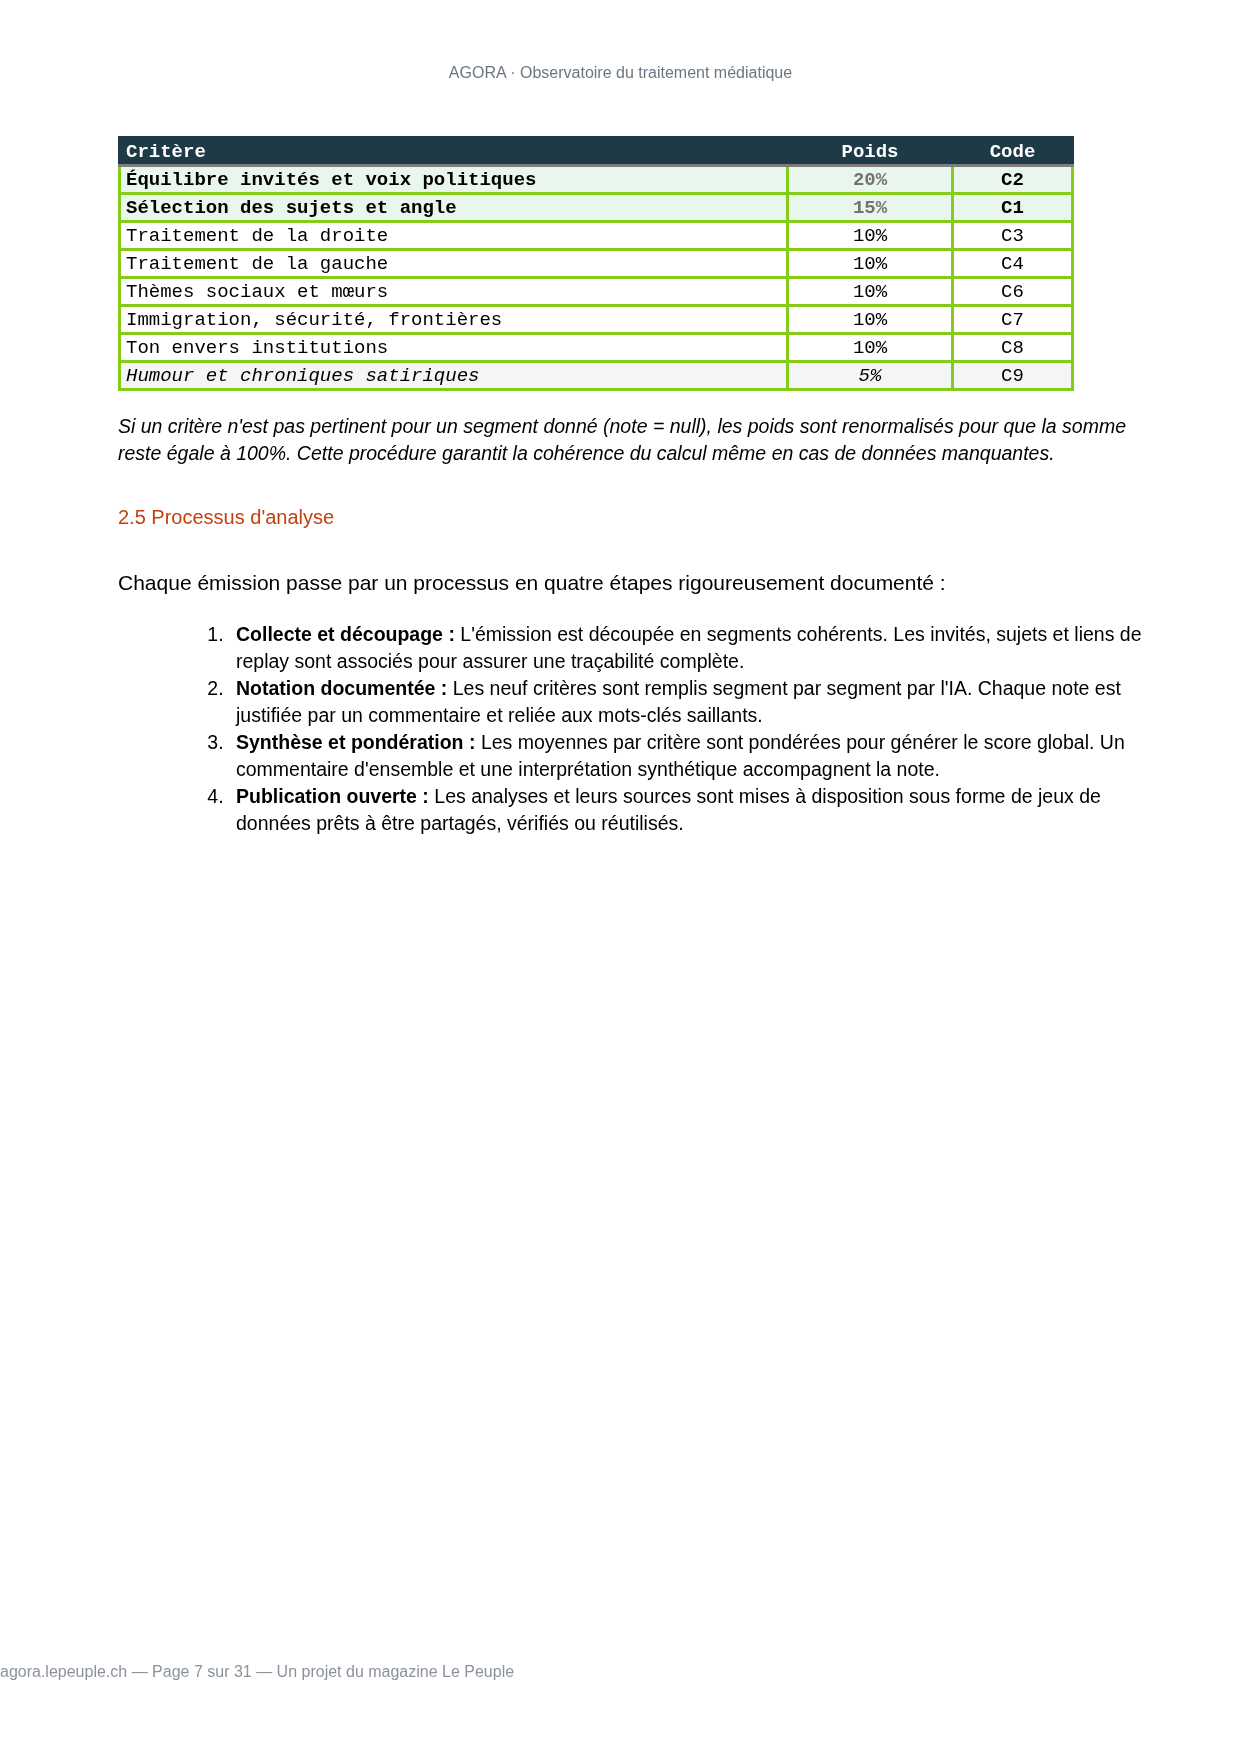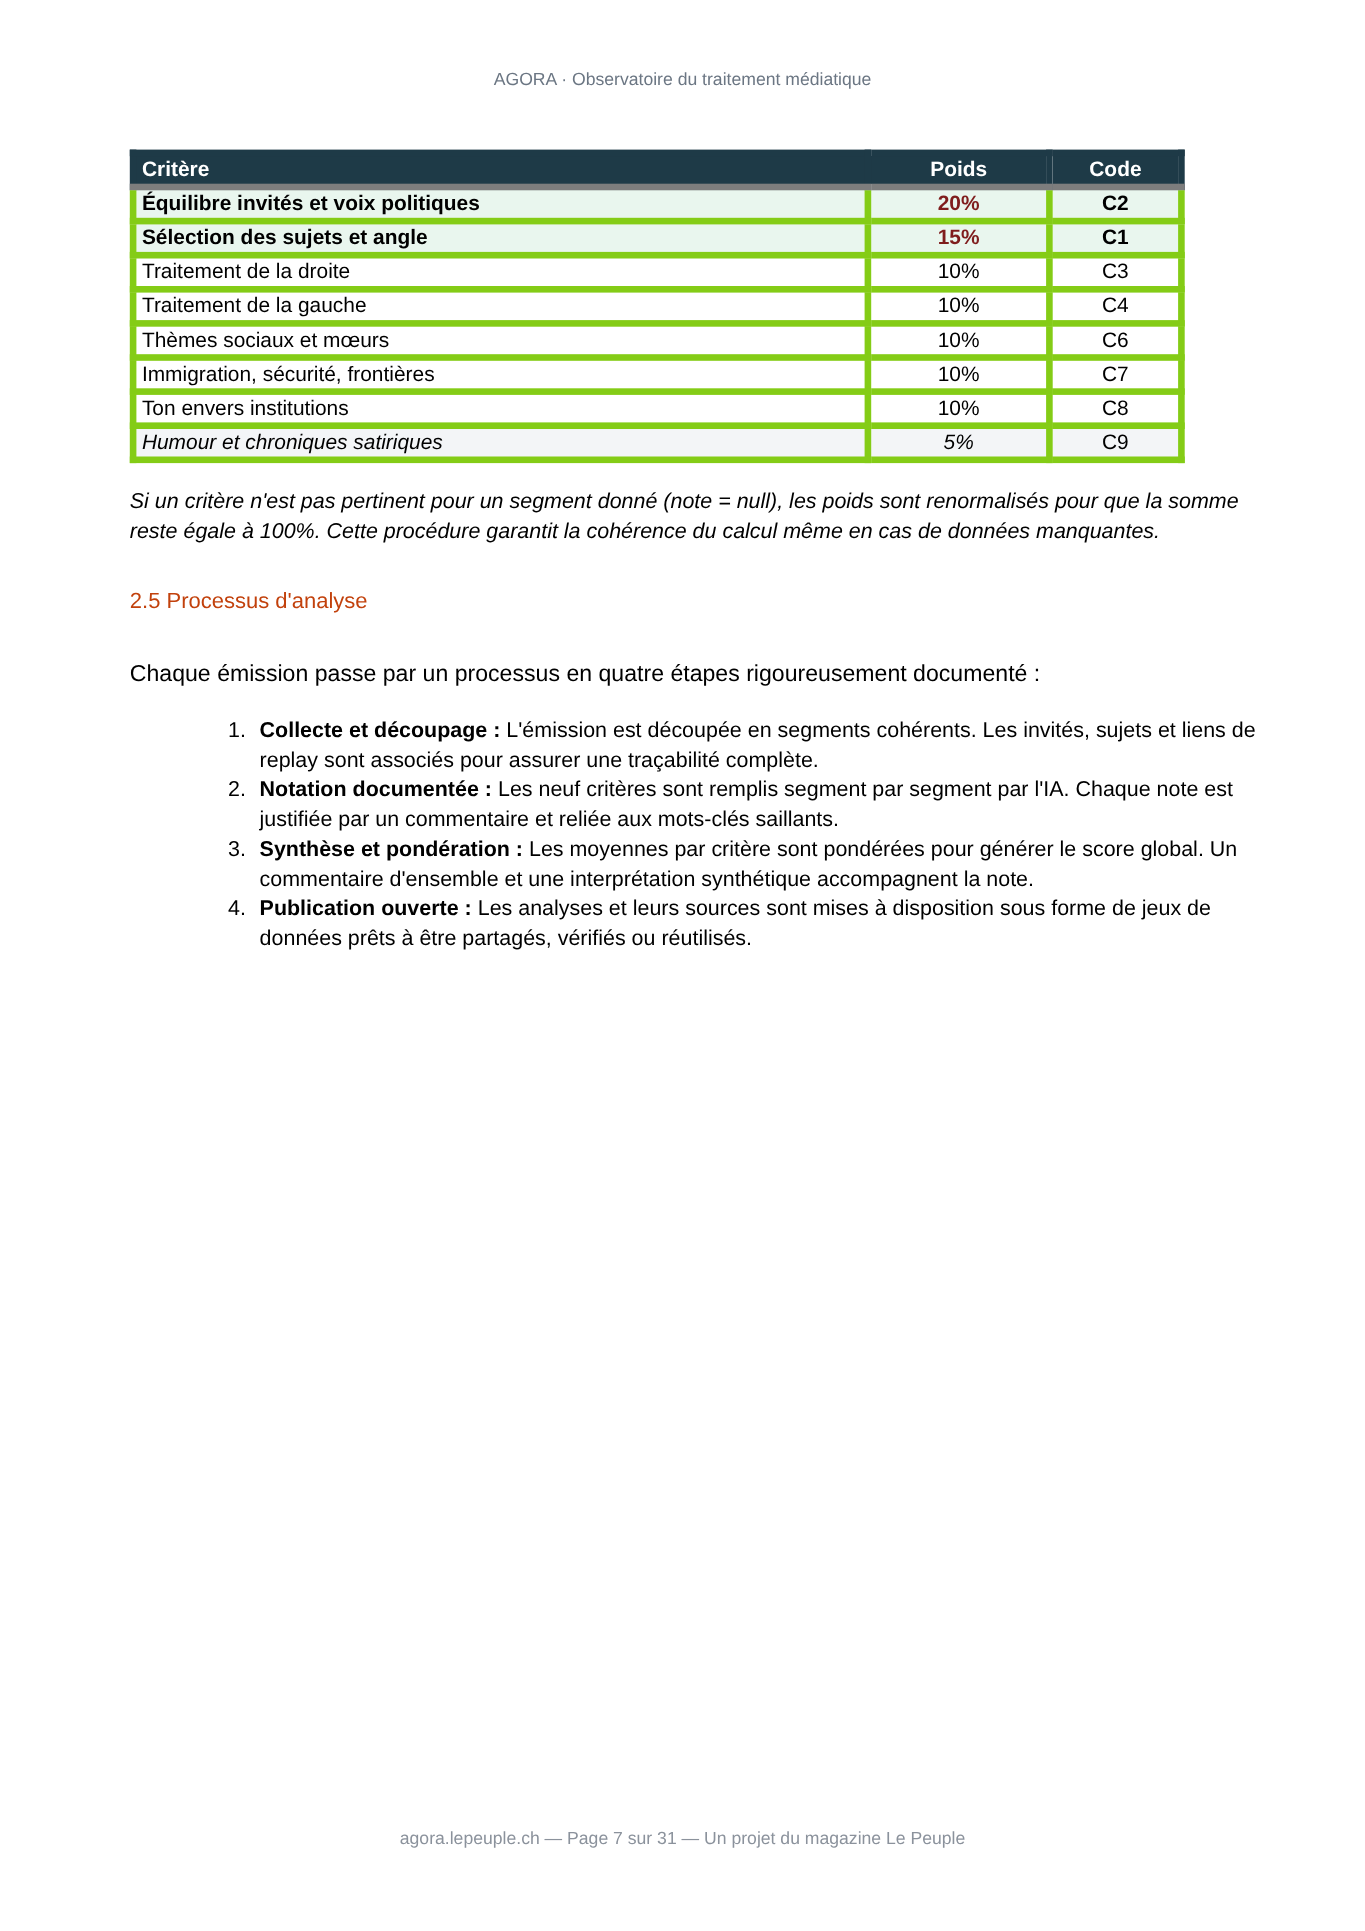--- a/index.html
+++ b/index.html
@@ -34,40 +34,41 @@
   table.criteria {
     border-collapse: collapse;
     width: 953px;
     font-size: 19px;
     table-layout: fixed;
   }
   table.criteria col.c-critere { width: 668px; }
   table.criteria col.c-poids   { width: 165px; }
   table.criteria col.c-code    { width: 120px; }
   table.criteria th, table.criteria td {
-    border: 6px solid #84cc16;
+    border: 3px solid #84cc16;
     padding: 1px 5px;
     height: 23px;
     line-height: 22px;
     overflow: hidden;
     white-space: nowrap;
+    font-family: Liberation Mono, monospace;
   }
   table.criteria thead th {
     background: #1e3a47;
     color: #ffffff;
     font-weight: bold;
     border-color: #1e3a47;
     border-bottom-color: #7d7d7d;
   }
   th.col-critere, td.cell-critere { text-align: left; }
   th.col-poids, td.cell-poids,
   th.col-code,  td.cell-code  { text-align: center; }
 
   tr.row-hl td { background: #e9f6ee; font-weight: bold; }
-  tr.row-hl td.cell-poids { color: #7f1d1d; text-align: center; }
+  tr.row-hl td.cell-poids { color: #737373; text-align: center; }
   tr.row-muted td { background: #f3f5f7; }
   tr.row-muted td.cell-critere,
   tr.row-muted td.cell-poids { font-style: italic; }
 
   
   .note {
     margin-top: 22px;
     font-style: italic;
     font-size: 19.5px;
     line-height: 27px;
@@ -94,21 +95,20 @@
     padding-left: 67px;
     font-size: 19.5px;
     line-height: 27px;
   }
   ol.steps li { padding-left: 7px; width: 943px; margin-left: 44px; }
 
   
   .doc-footer {
     position: absolute;
     top: 1663px; left: 0; right: 0;
-    text-align: center;
     font-size: 16px;
     color: #8b929c;
   }
 </style>
 </head>
 <body>
 
 <div class="page">
 
   <div class="doc-header">AGORA · Observatoire du traitement médiatique</div>

